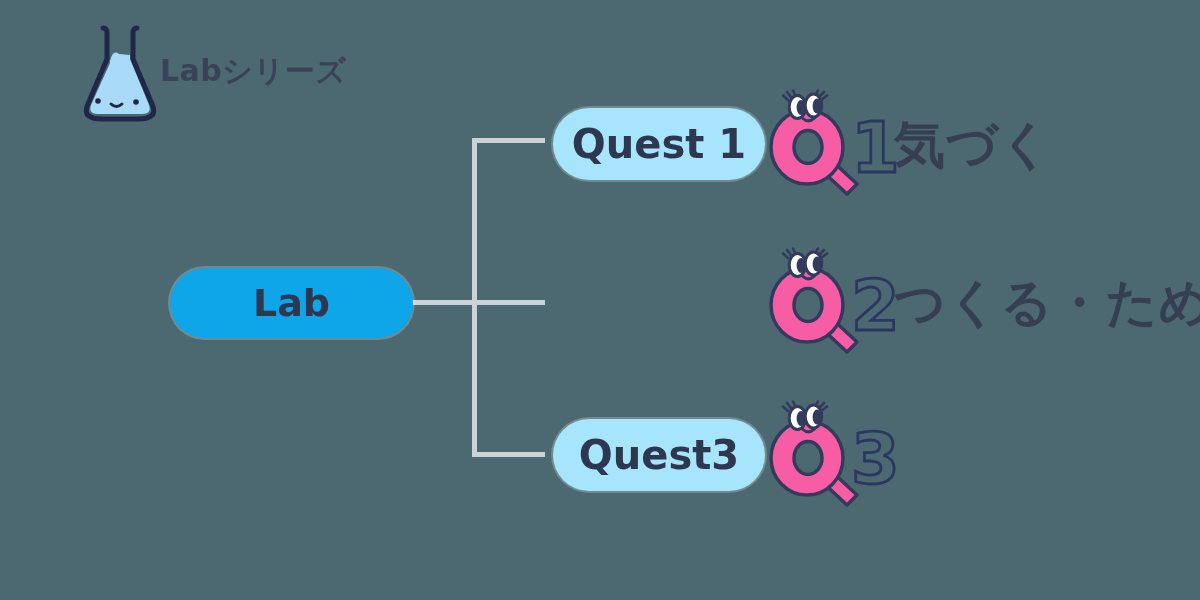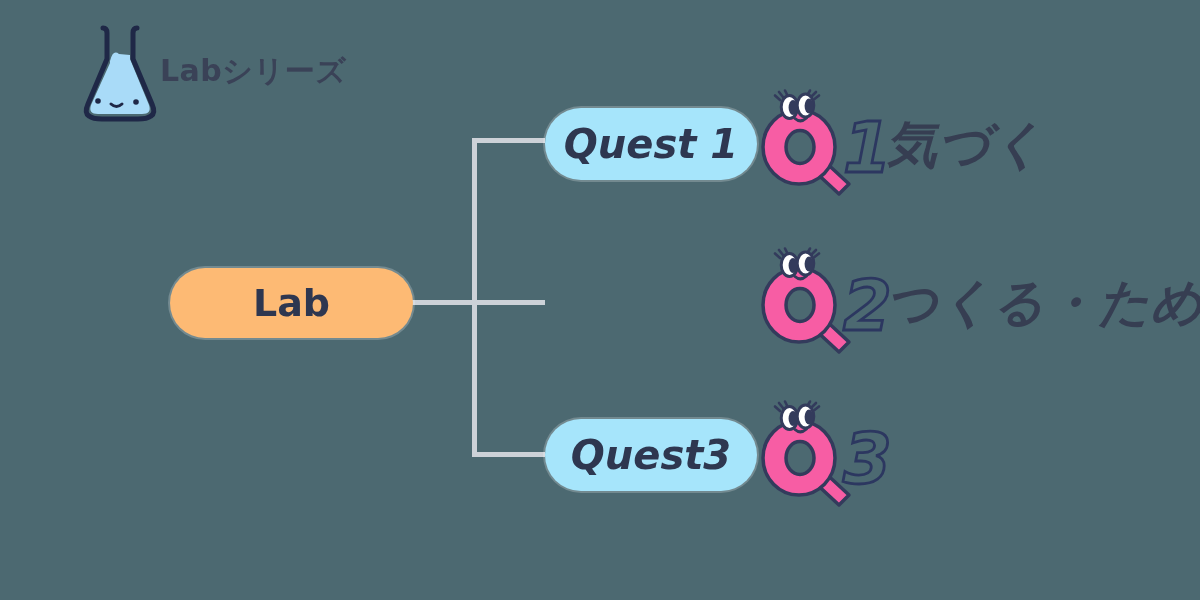--- a/index.html
+++ b/index.html
@@ -24,28 +24,28 @@
   .conn.c-top  {left:472px;top:138px;width:73px;height:5px;}
   .conn.c-bot  {left:472px;top:452px;width:73px;height:5px;}
   
   .pill{
     position:absolute;display:flex;align-items:center;justify-content:center;
     border-radius:999px;font-weight:bold;color:#2E3750;white-space:nowrap;
     box-shadow:0 0 0 2px rgba(255,255,255,0.22);
   }
   .pill.root{
     left:170px;top:268px;width:243px;height:70px;
-    background:#fdba74;font-size:38px;
+    background:#0ea5e9;font-size:38px;
   }
   .pill.quest{
     left:545px;top:14px;width:212px;height:72px;
     background:#A6E5FB;font-size:40px;
   }
   
-  .row{position:absolute;left:0;width:1128px;height:100px;font-style:italic;}
+  .row{position:absolute;left:8px;width:1128px;height:100px;}
   .row.r1{top:94px;}
   .row.r2{top:252px;}
   .row.r3{top:405px;}
   .mascot{position:absolute;left:755px;top:-4px;width:170px;height:120px;overflow:visible;}
   .caption{
     position:absolute;left:886px;top:30px;
     font-size:51px;font-weight:bold;color:#363E52;
     line-height:42px;letter-spacing:1px;white-space:nowrap;
   }
   .qnum{

